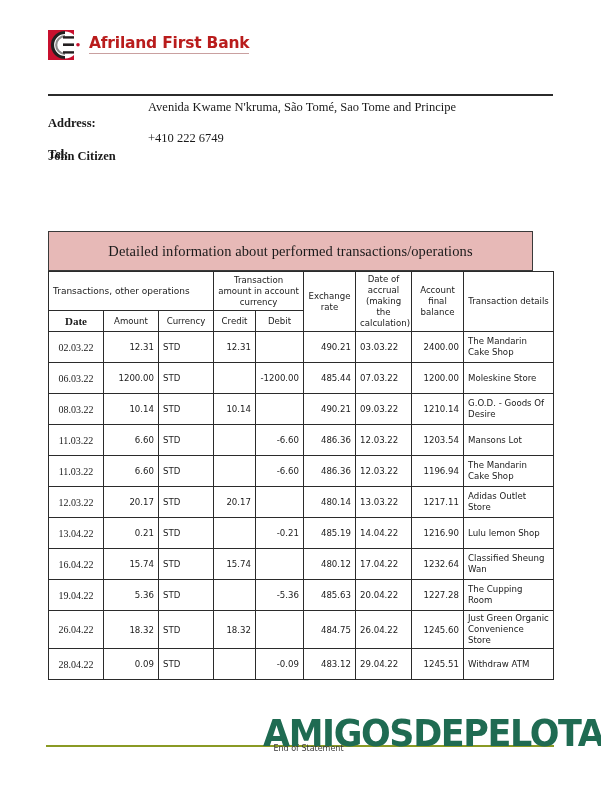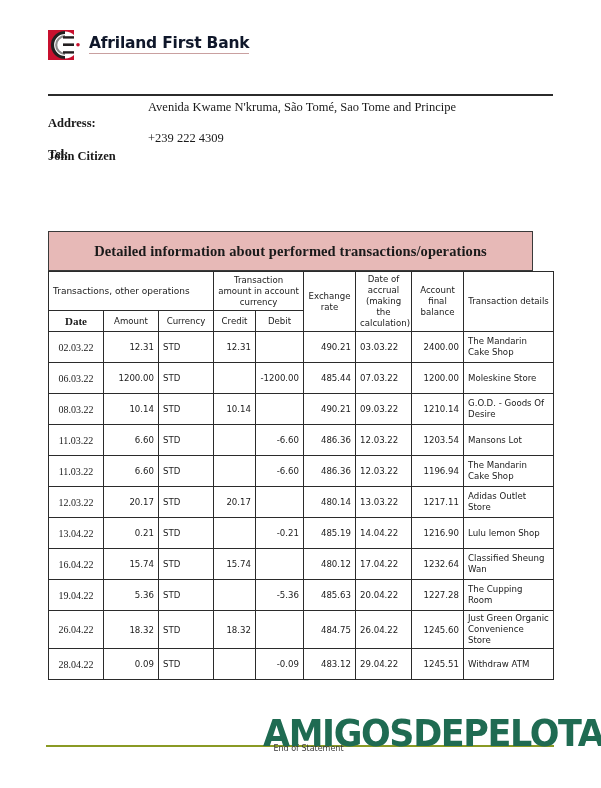--- a/index.html
+++ b/index.html
@@ -36,21 +36,21 @@
     width: 34px;
     height: 30px;
     flex: 0 0 auto;
   }
   .brand-mark svg { display: block; }
   .brand-name {
     font-family: "DejaVu Sans", sans-serif;
     font-size: 15.5px;
     font-weight: bold;
     letter-spacing: -0.2px;
-    color: #0f172a;
+    color: #b91c1c;
     line-height: 1;
     padding-bottom: 2px;
     border-bottom: 1.5px solid #c9a0a0;
   }
 
   
   .top-rule {
     position: absolute;
     left: 48px;
     top: 94px;
@@ -98,21 +98,21 @@
     top: 231px;
     width: 485px;
     height: 40px;
     box-sizing: border-box;
     background: #e7b9b7;
     border: 1.5px solid #3a3a3a;
     display: flex;
     align-items: center;
     justify-content: center;
     font-size: 14.5px;
-    font-weight: bold;
+    font-weight: normal;
     letter-spacing: 0.1px;
   }
 
   
   .tbl-wrap {
     position: absolute;
     left: 48px;
     top: 271px;
     width: 505px;
   }
@@ -235,21 +235,21 @@
 
   <div class="top-rule"></div>
 
   <div class="addr">
     <div class="addr-row">
       <span class="addr-label">Address:</span>
       <span class="addr-value">Avenida Kwame N'kruma, São Tomé, Sao Tome and Principe</span>
     </div>
     <div class="addr-row">
       <span class="addr-label">Tel:</span>
-      <span class="addr-value">+239 222 4309</span>
+      <span class="addr-value">+410 222 6749</span>
     </div>
   </div>
 
   <div class="cust">
     <div class="cust-name">John Citizen</div>
   </div>
 
   <div class="banner">
     <span>Detailed information about performed transactions/operations</span>
   </div>

